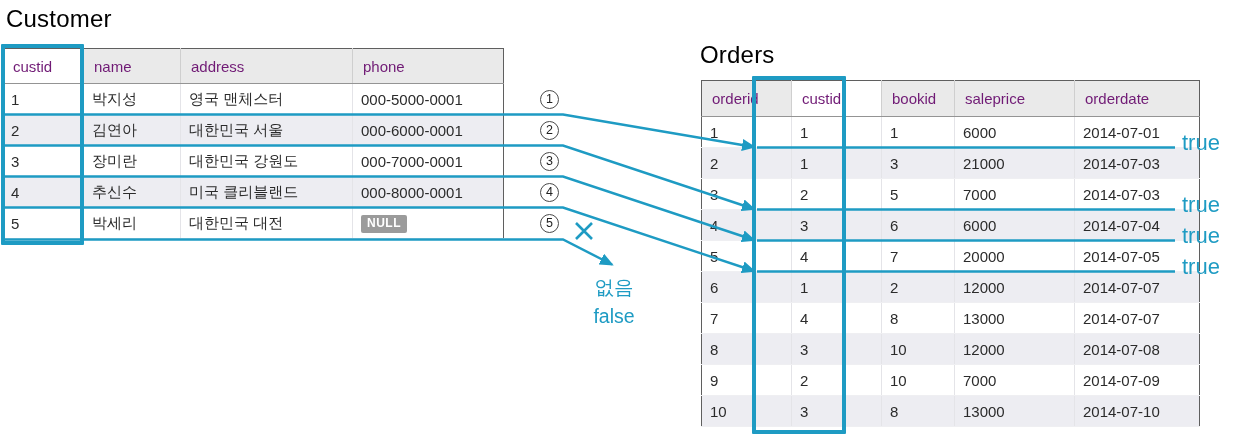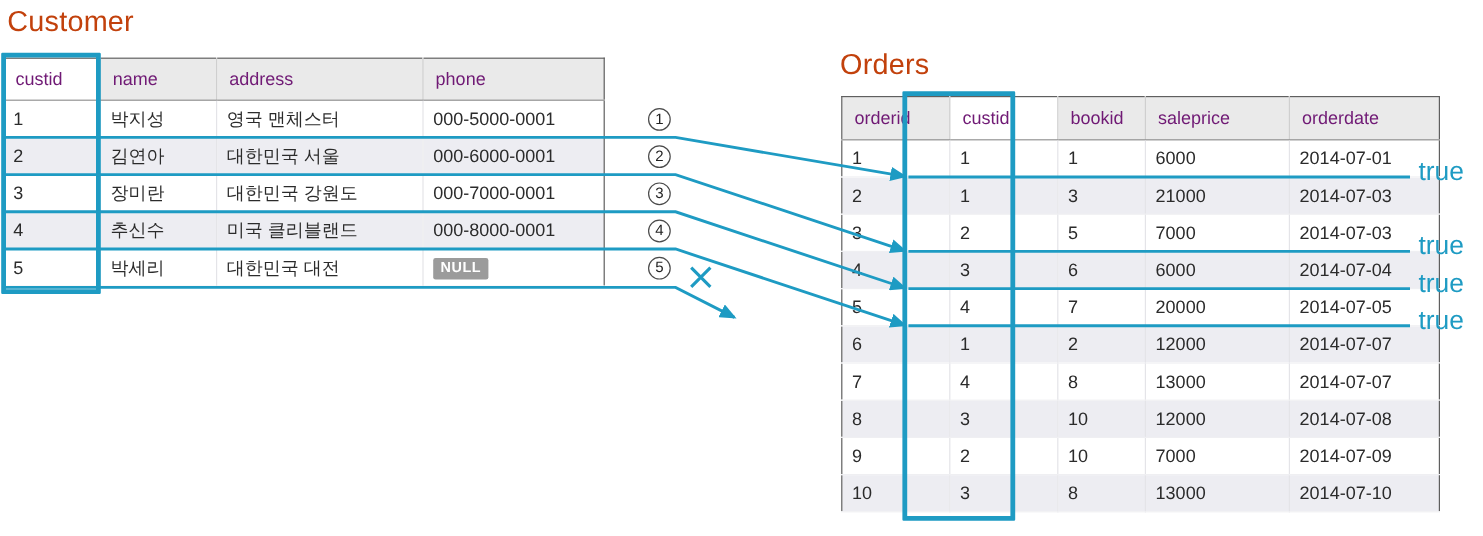--- a/index.html
+++ b/index.html
@@ -1,19 +1,19 @@
 <!DOCTYPE html>
 <html><head>
 <meta charset="utf-8">
 <style>
   html,body{margin:0;padding:0;background:#fff;}
   body{font-family:"Liberation Sans","DejaVu Sans",sans-serif;}
   #stage{position:relative;width:1236px;height:447px;background:#ffffff;overflow:hidden;}
 
-  .tbl-title{position:absolute;font-size:24px;line-height:26px;color:#c2410c;letter-spacing:.2px;}
+  .tbl-title{position:absolute;font-size:24px;line-height:26px;color:#000000;letter-spacing:.2px;}
 
   table.grid{position:absolute;border-collapse:collapse;table-layout:fixed;background:#fff;
              border:1px solid #5f5f5f;font-size:15px;color:#2b2b2b;}
   .grid th{background:#eaeaea;font-weight:normal;text-align:left;padding:0 0 0 10px;
            border-bottom:1px solid #949494;border-right:1px solid #cfcfcf;color:#701a75;}
   .grid td{padding:0 0 0 8px;border-right:1px solid #e4e4e8;border-bottom:1px solid #efeff2;
            overflow:hidden;white-space:nowrap;}
   .grid th:last-child,.grid td:last-child{border-right:none;}
   .grid tbody tr{height:31px;}
   .grid tbody tr:nth-child(even){background:#ededf2;}
@@ -212,14 +212,18 @@
   <span class="circ" style="left:540px;top:121px;">2</span>
   <span class="circ" style="left:540px;top:152px;">3</span>
   <span class="circ" style="left:540px;top:183px;">4</span>
   <span class="circ" style="left:540px;top:214px;">5</span>
 
   <span class="true-label accent-text" style="top: 132px; color: rgb(30, 155, 195);">true</span>
   <span class="true-label accent-text" style="top: 194px; color: rgb(30, 155, 195);">true</span>
   <span class="true-label accent-text" style="top: 225px; color: rgb(30, 155, 195);">true</span>
   <span class="true-label accent-text" style="top: 256px; color: rgb(30, 155, 195);">true</span>
 
+  <div class="no-match">
+    <div class="accent-text" style="color: rgb(30, 155, 195);">없음</div>
+    <div class="accent-text" style="color: rgb(30, 155, 195);">false</div>
+  </div>
 
 </div>
 
 </body></html>

